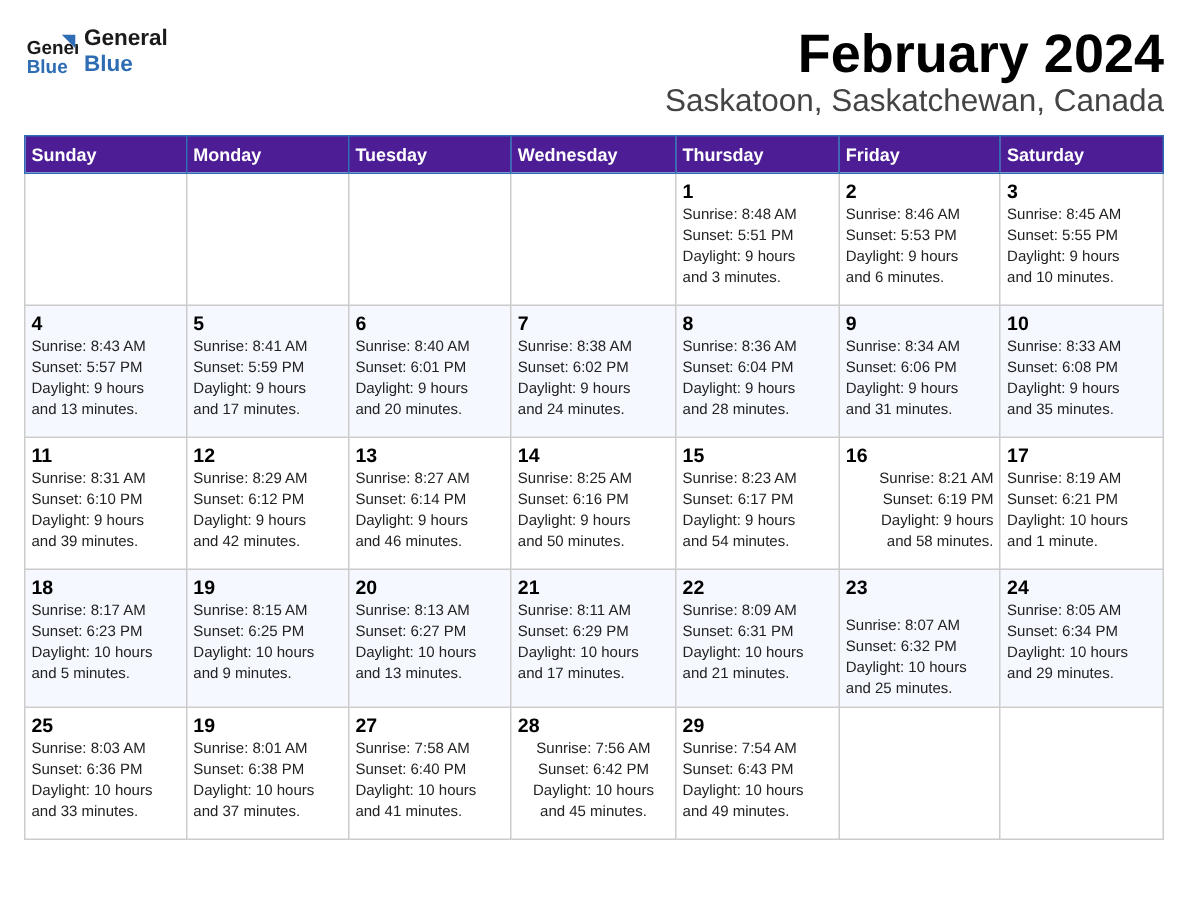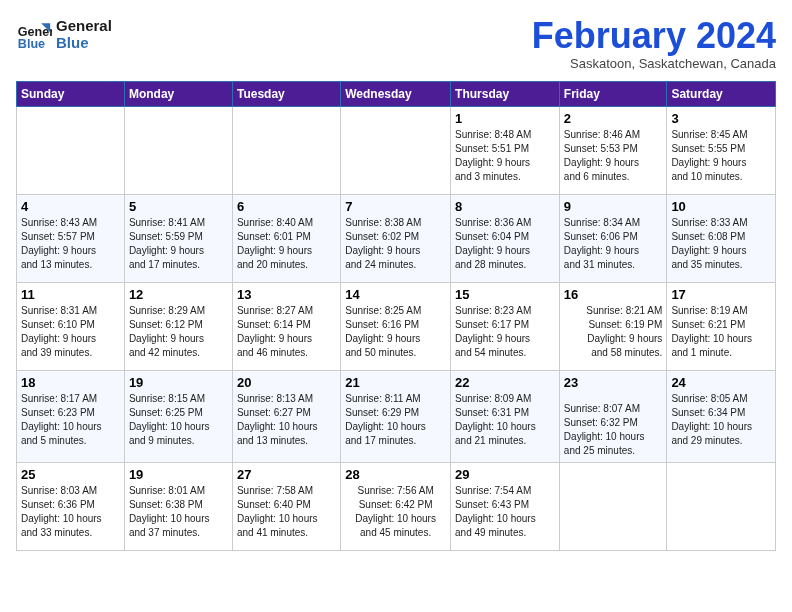--- a/index.html
+++ b/index.html
@@ -24,25 +24,25 @@
       width: 36px;
       height: 36px;
       margin-right: 4px;
     }
     .title-area {
       text-align: right;
     }
     .month-title {
       font-size: 36px;
       font-weight: bold;
-      color: #1d4ed8;
+      color: #000000;
       line-height: 1.1;
     }
     .location {
-      font-size: 13px;
+      font-size: 21px;
       color: #444;
     }
     table {
       width: 100%;
       border-collapse: collapse;
       font-size: 11px;
     }
     thead th {
       background: #4c1d95;
       color: #fff;

